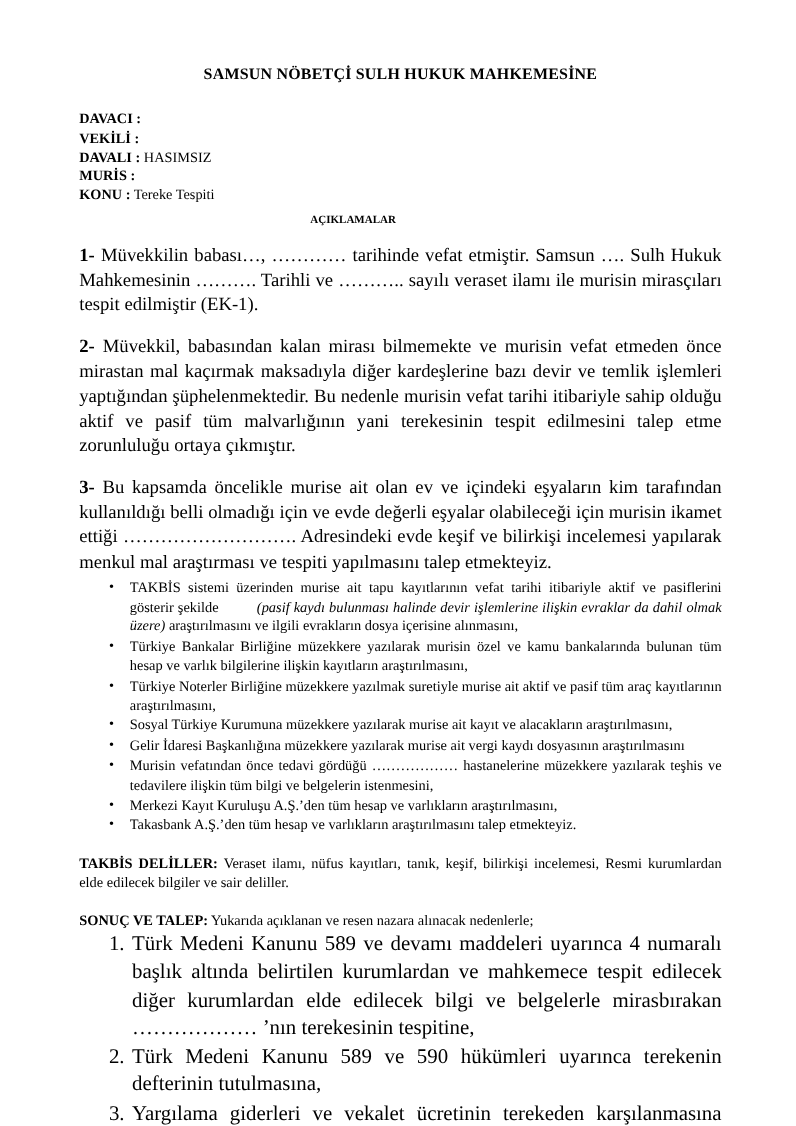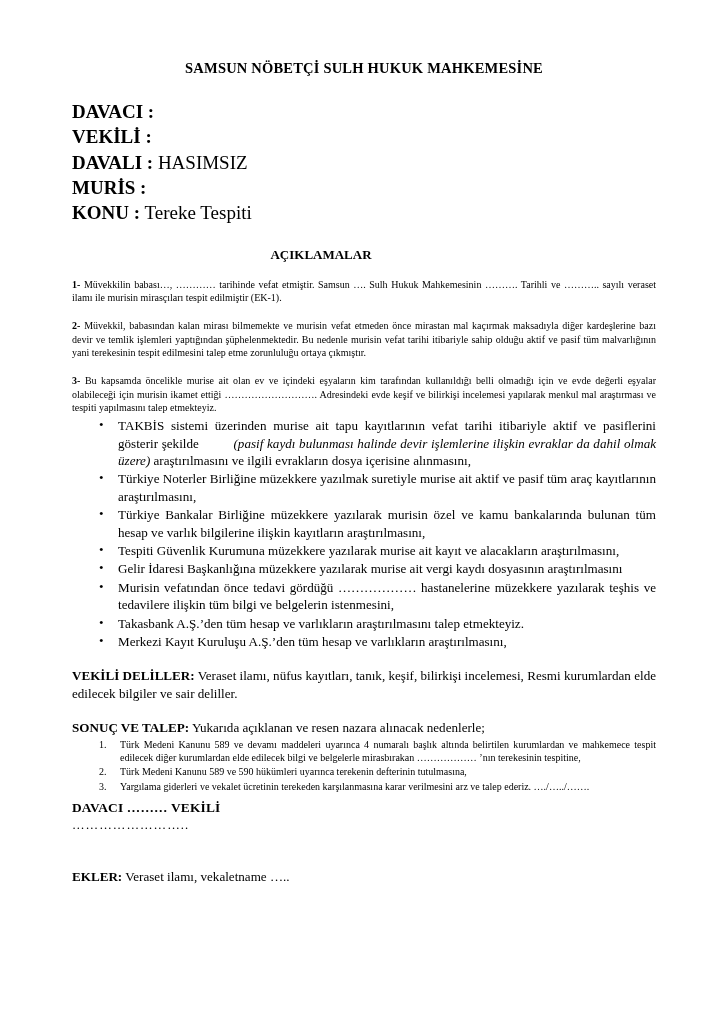--- a/index.html
+++ b/index.html
@@ -29,43 +29,43 @@
     text-align: center;
     font-weight: bold;
     font-size: 14.5px;
     letter-spacing: 0.2px;
     margin: 0;
     padding-top: 60px;
     line-height: 1.2;
   }
   .party-block {
     margin-top: 22px;
-    font-size: 19px;
+    font-size: 13px;
     line-height: 1.32;
   }
   .party-row {
     white-space: nowrap;
   }
   .party-label {
     font-weight: bold;
   }
   .party-value {
     font-weight: normal;
     margin-top: 18px;
   }
   .section-heading {
     text-align: center;
     font-weight: bold;
-    font-size: 13px;
-    margin: 22px 0 0 0;
+    font-size: 10px;
+    margin: 10px 0 0 0;
     padding-right: 86px;
   }
   p.para {
     text-align: justify;
-    font-size: 10px;
+    font-size: 17px;
     line-height: 1.33;
     margin: 15px 0 0 0;
     text-indent: 0;
   }
   p.para .num {
     font-weight: bold;
   }
   .bullets {
     list-style: none;
     margin: 3px 0 0 0;
@@ -102,21 +102,21 @@
   .numlist {
     list-style: none;
     margin: 1px 0 0 0;
     padding: 0;
     counter-reset: reqitem;
   }
   .numlist > li {
     position: relative;
     padding-left: 48px;
     text-align: justify;
-    font-size: 10px;
+    font-size: 19px;
     line-height: 1.33;
     margin-top: 1px;
   }
   .numlist > li::before {
     counter-increment: reqitem;
     content: counter(reqitem) ".";
     position: absolute;
     left: 27px;
     top: 0;
   }
@@ -191,44 +191,44 @@
   <p class="para">
     <span class="num">3-</span><span> Bu kapsamda öncelikle murise ait olan ev ve içindeki eşyaların kim tarafından kullanıldığı belli olmadığı için ve evde değerli eşyalar olabileceği için murisin ikamet ettiği ………………………. Adresindeki evde keşif ve bilirkişi incelemesi yapılarak menkul mal araştırması ve tespiti yapılmasını talep etmekteyiz.</span>
   </p>
 
 
   <ul class="bullets">
     <li>
       <span>TAKBİS sistemi üzerinden murise ait tapu kayıtlarının vefat tarihi itibariyle aktif ve pasiflerini gösterir şekilde </span><i>(pasif kaydı bulunması halinde devir işlemlerine ilişkin evraklar da dahil olmak üzere)</i><span> araştırılmasını ve ilgili evrakların dosya içerisine alınmasını,</span>
     </li>
     <li>
+      <span>Türkiye Bankalar Birliğine müzekkere yazılarak murisin özel ve kamu bankalarında bulunan tüm hesap ve varlık bilgilerine ilişkin kayıtların araştırılmasını,</span>
+    </li>
+    <li>
       <span>Türkiye Noterler Birliğine müzekkere yazılmak suretiyle murise ait aktif ve pasif tüm araç kayıtlarının araştırılmasını,</span>
     </li>
     <li>
-      <span>Türkiye Bankalar Birliğine müzekkere yazılarak murisin özel ve kamu bankalarında bulunan tüm hesap ve varlık bilgilerine ilişkin kayıtların araştırılmasını,</span>
-    </li>
-    <li>
-      <span>Tespiti Güvenlik Kurumuna müzekkere yazılarak murise ait kayıt ve alacakların araştırılmasını,</span>
+      <span>Sosyal Türkiye Kurumuna müzekkere yazılarak murise ait kayıt ve alacakların araştırılmasını,</span>
     </li>
     <li>
       <span>Gelir İdaresi Başkanlığına müzekkere yazılarak murise ait vergi kaydı dosyasının araştırılmasını</span>
     </li>
     <li>
       <span>Murisin vefatından önce tedavi gördüğü ……………… hastanelerine müzekkere yazılarak teşhis ve tedavilere ilişkin tüm bilgi ve belgelerin istenmesini,</span>
     </li>
     <li>
+      <span>Merkezi Kayıt Kuruluşu A.Ş.’den tüm hesap ve varlıkların araştırılmasını,</span>
+    </li>
+    <li>
       <span>Takasbank A.Ş.’den tüm hesap ve varlıkların araştırılmasını talep etmekteyiz.</span>
     </li>
-    <li>
-      <span>Merkezi Kayıt Kuruluşu A.Ş.’den tüm hesap ve varlıkların araştırılmasını,</span>
-    </li>
   </ul>
 
   <p class="labeled-para">
-    <span class="lead">VEKİLİ DELİLLER:</span><span> Veraset ilamı, nüfus kayıtları, tanık, keşif, bilirkişi incelemesi, Resmi kurumlardan elde edilecek bilgiler ve sair deliller.</span>
+    <span class="lead">TAKBİS DELİLLER:</span><span> Veraset ilamı, nüfus kayıtları, tanık, keşif, bilirkişi incelemesi, Resmi kurumlardan elde edilecek bilgiler ve sair deliller.</span>
   </p>
 
   <p class="labeled-para">
     <span class="lead">SONUÇ VE TALEP:</span><span> Yukarıda açıklanan ve resen nazara alınacak nedenlerle;</span>
   </p>
 
   <ol class="numlist">
     <li>
       <span>Türk Medeni Kanunu 589 ve devamı maddeleri uyarınca 4 numaralı başlık altında belirtilen kurumlardan ve mahkemece tespit edilecek diğer kurumlardan elde edilecek bilgi ve belgelerle mirasbırakan ……………… ’nın terekesinin tespitine,</span>
     </li>

